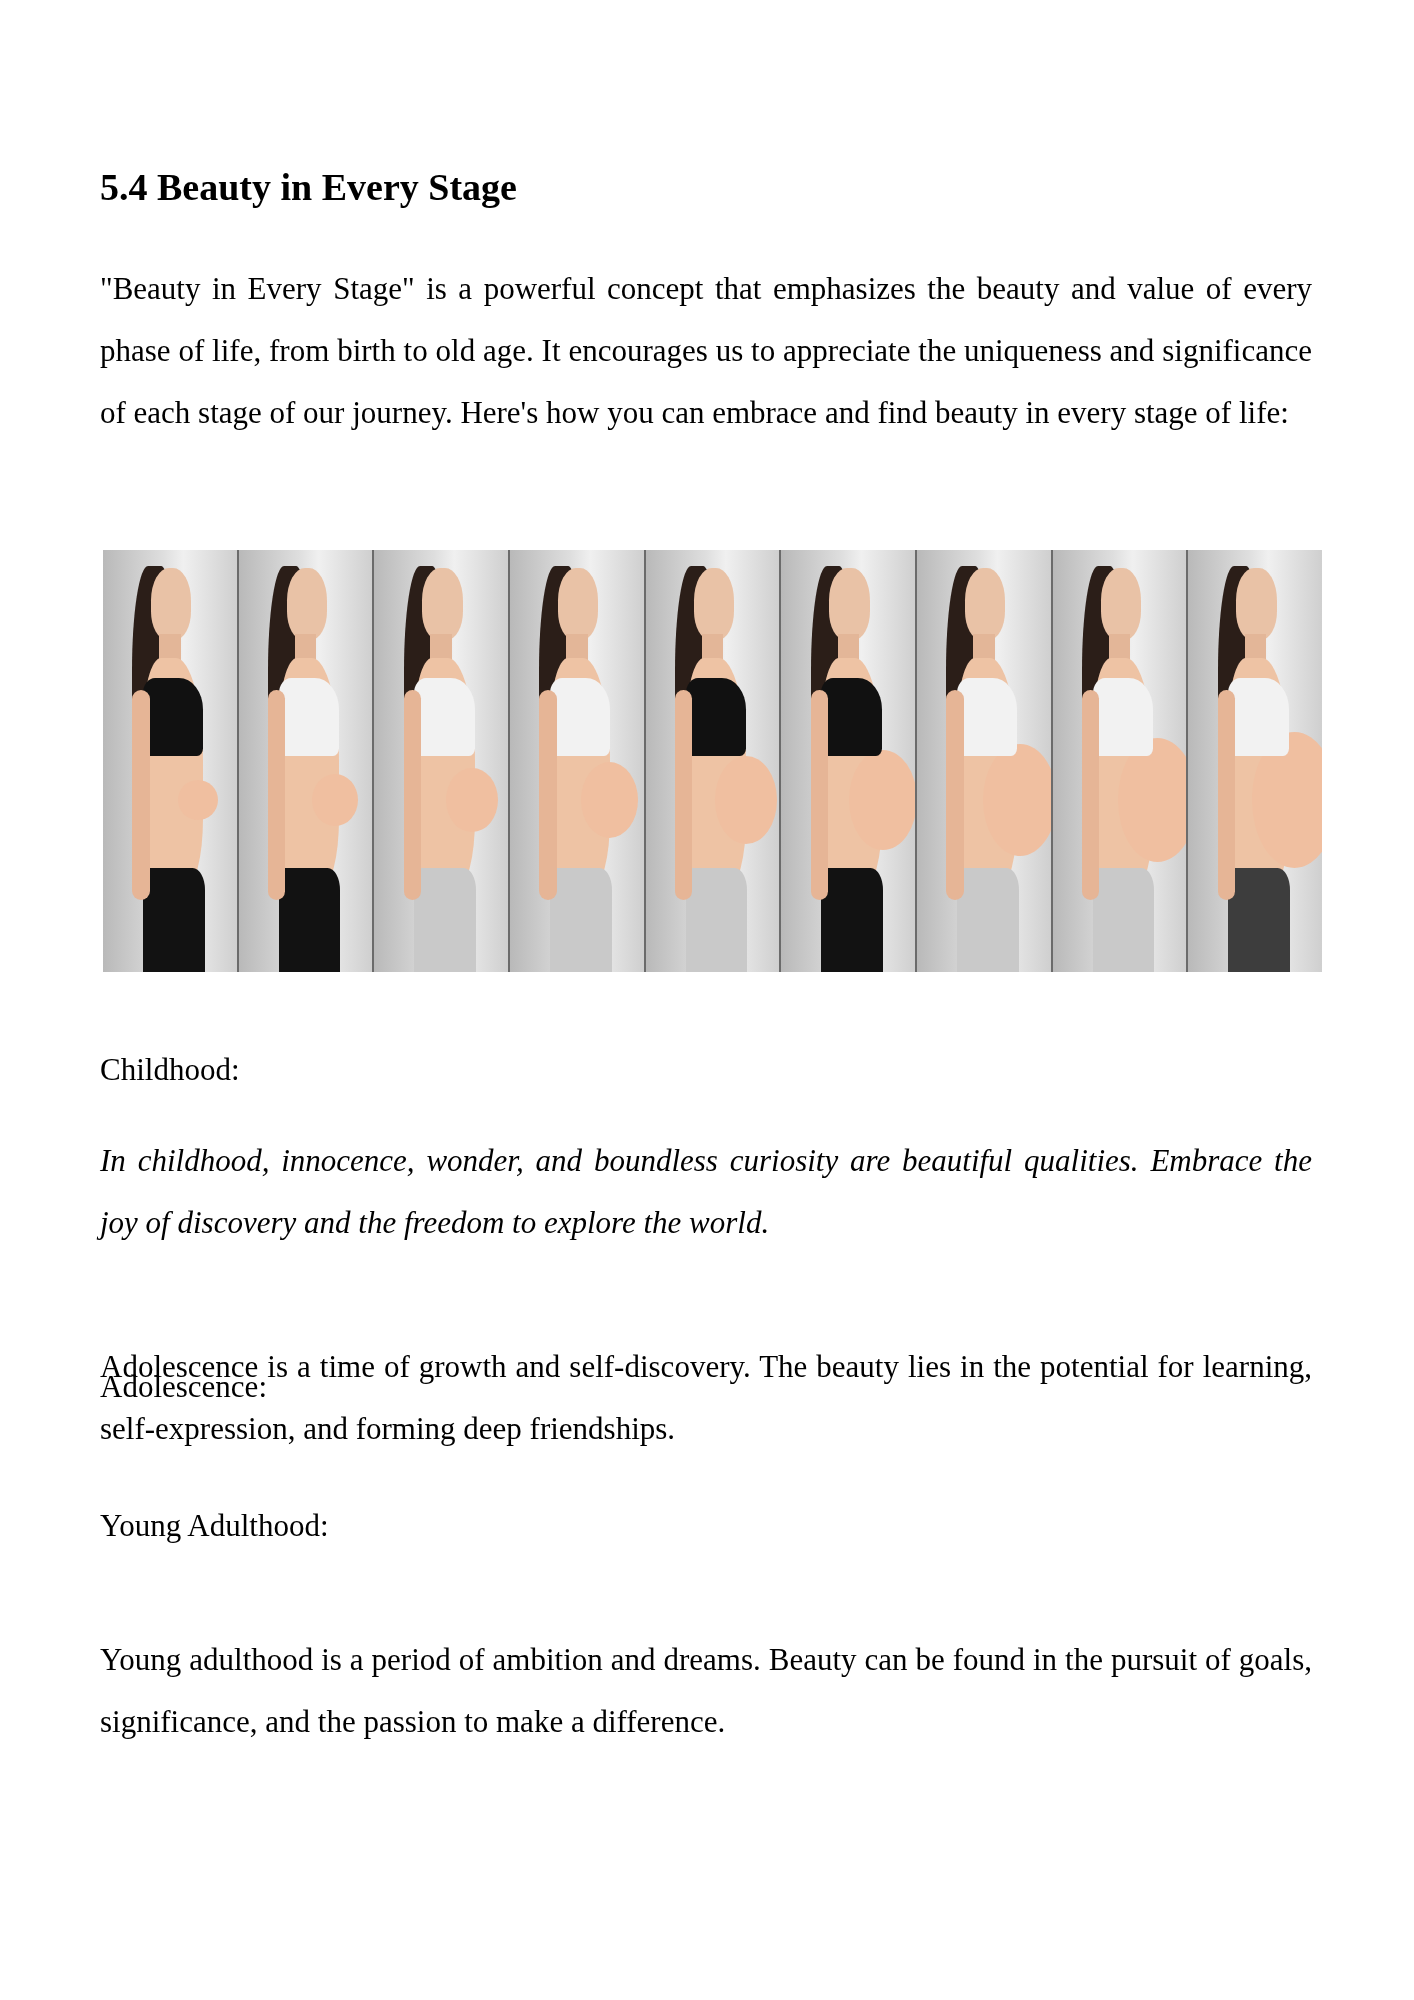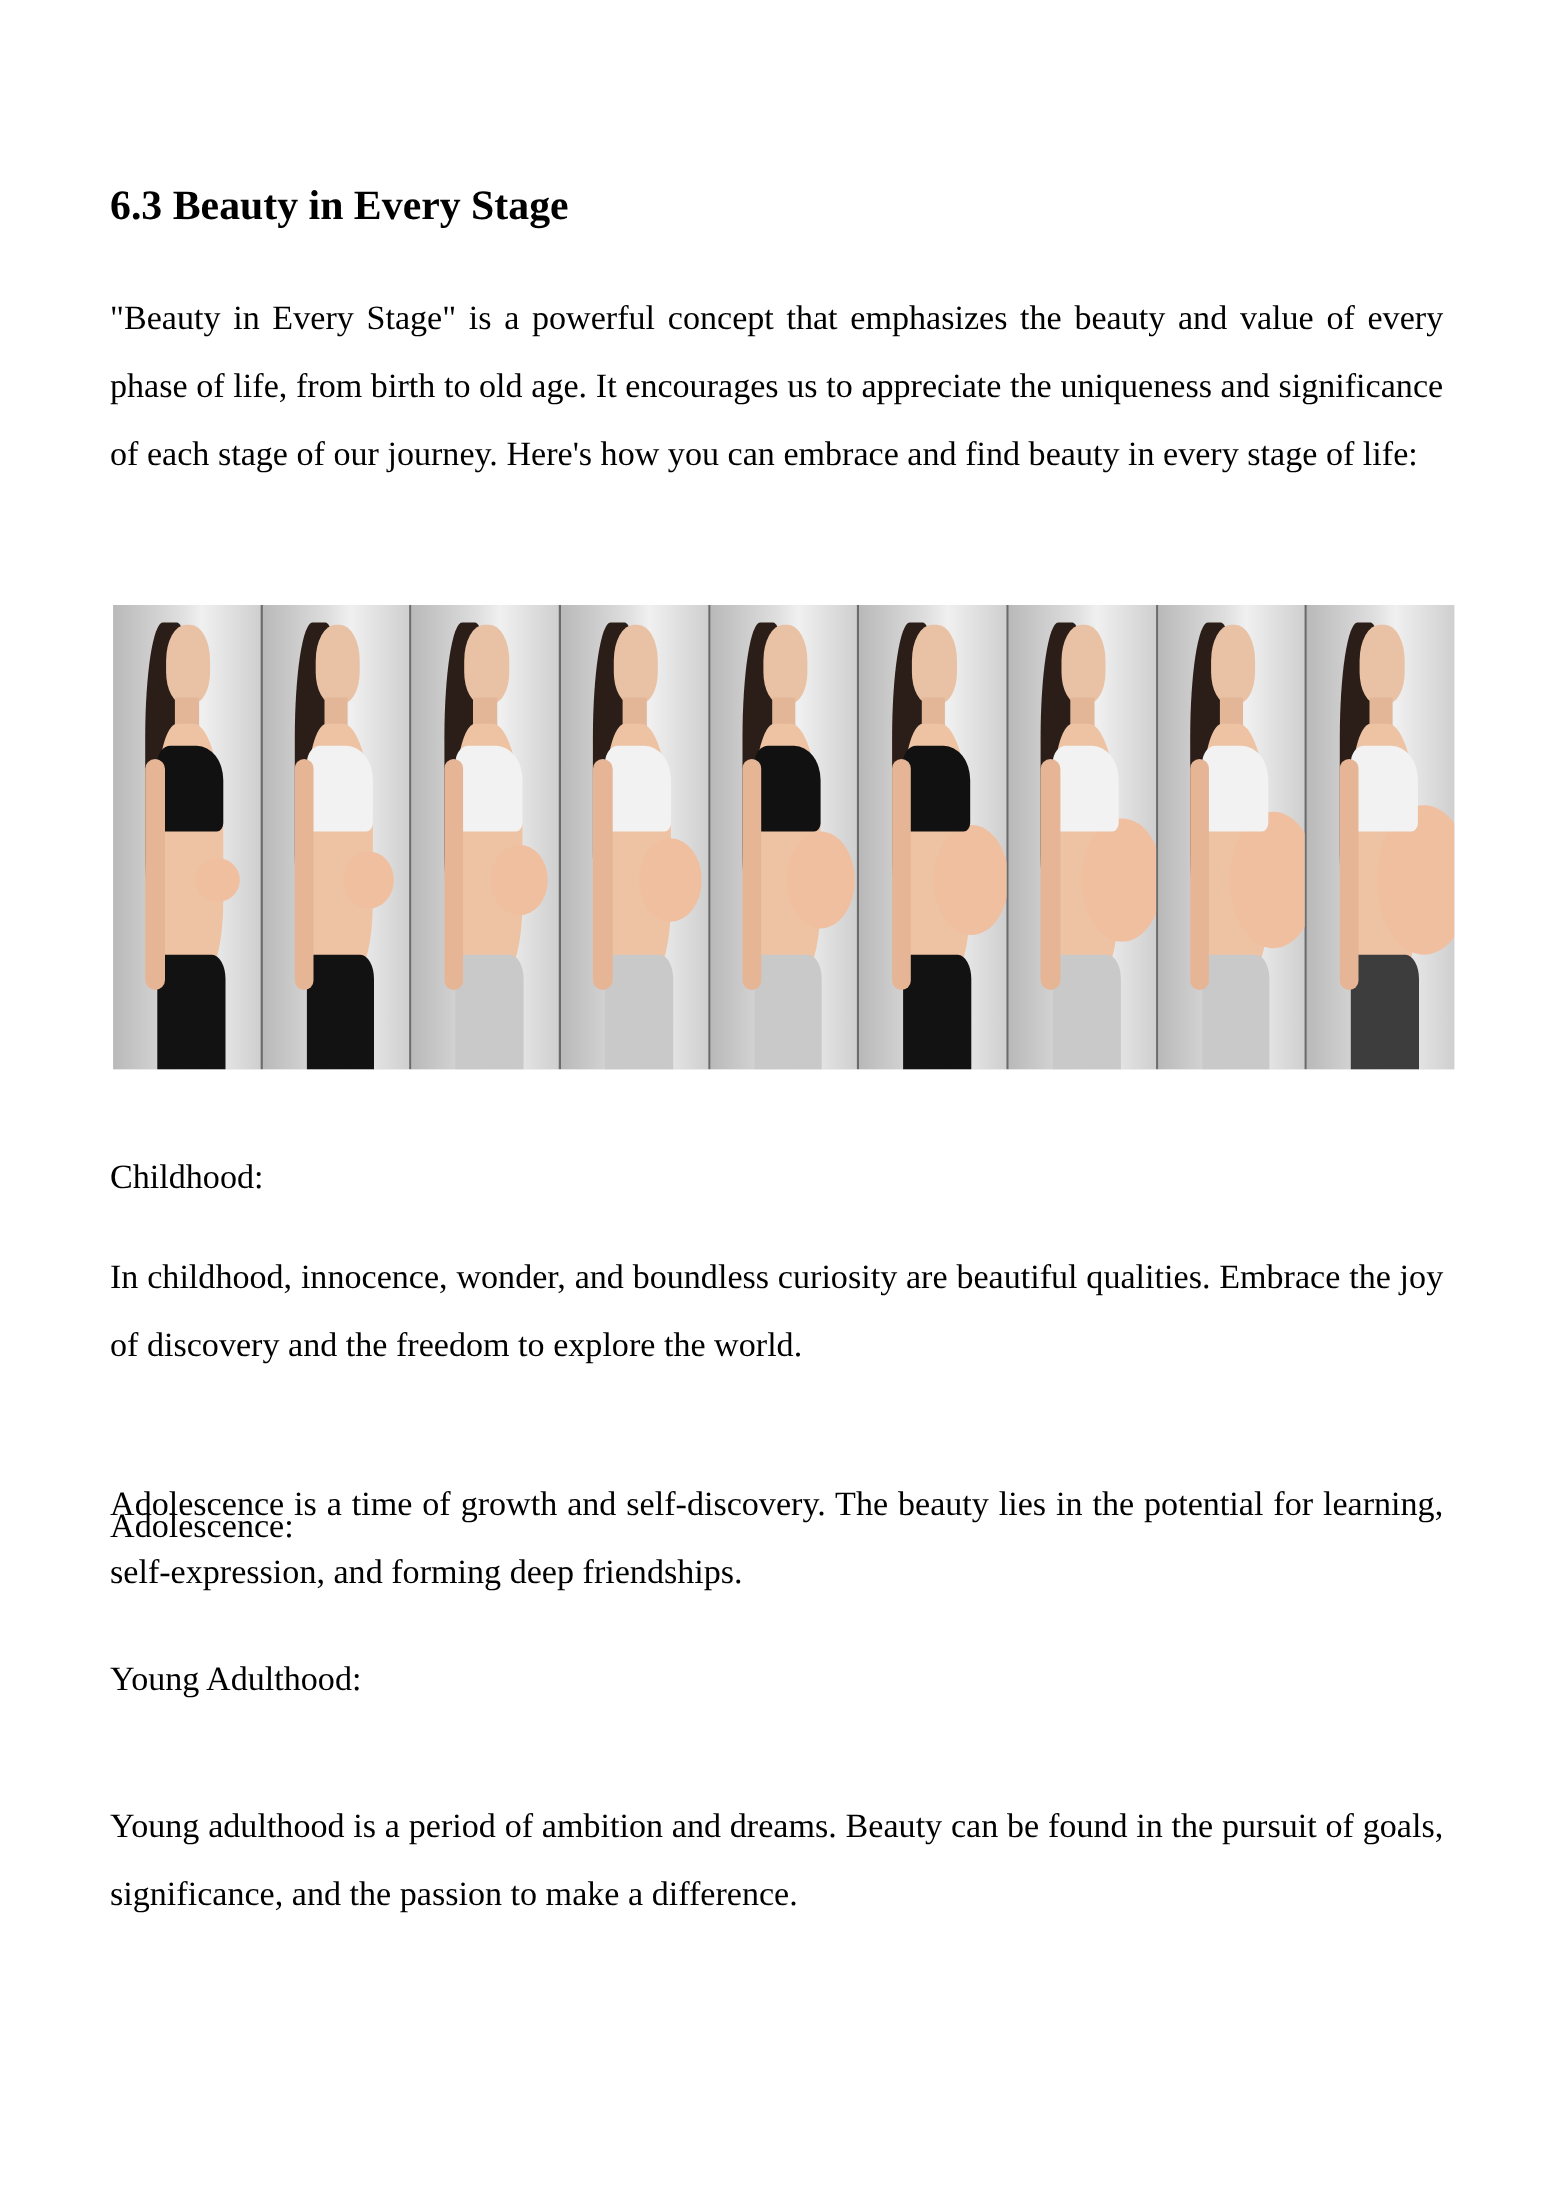--- a/index.html
+++ b/index.html
@@ -27,21 +27,21 @@
   .belly { position: absolute; top: 200px; background: #f0bfa0; border-radius: 50%; }
   .arm { position: absolute; left: 22%; top: 140px; width: 13%; height: 210px; background: #e6b596; border-radius: 40px; }
   .section-head { position: absolute; left: 0; margin: 0; font-size: 31px; line-height: 40px; }
   .section-head b { font-weight: normal; }
   .section-body { position: absolute; left: 0; width: 1212px; }
 </style>
 </head>
 <body>
 
 <div class="page">
-  <h2 class="title">6.3 Beauty in Every Stage</h2>
+  <h2 class="title">5.4 Beauty in Every Stage</h2>
 
   <p class="body intro">"Beauty in Every Stage" is a powerful concept that emphasizes the beauty and value of every phase of life, from birth to old age. It encourages us to appreciate the uniqueness and significance of each stage of our journey. Here's how you can embrace and find beauty in every stage of life:</p>
 
   <div class="figure" id="figure">
       <div class="panel">
         <div class="hair"></div>
         <div class="head"></div>
         <div class="neck"></div>
         <div class="torso"></div>
         <div class="belly" style="left:56%;width:30%;height:40px;top:230px"></div>
@@ -125,20 +125,20 @@
         <div class="neck"></div>
         <div class="torso"></div>
         <div class="belly" style="left:47.6%;width:63.6%;height:136px;top:182px"></div>
         <div class="top" style="background:#f2f2f2"></div>
         <div class="pants" style="background:#3d3d3d"></div>
         <div class="arm"></div>
       </div>
     </div>
 
   <div class="section-head" style="top:1050px;"><b>Childhood</b><span>:</span></div>
-  <p class="body section-body" style="top:1130px;">In childhood, innocence, wonder, and boundless curiosity are beautiful qualities. Embrace the joy of discovery and the freedom to explore the world.</p>
+  <p class="body section-body" style="top:1130px;font-style:italic;">In childhood, innocence, wonder, and boundless curiosity are beautiful qualities. Embrace the joy of discovery and the freedom to explore the world.</p>
 
   <div class="section-head" style="top:1367px;"><b>Adolescence</b><span>:</span></div>
   <p class="body section-body" style="top:1336px;">Adolescence is a time of growth and self-discovery. The beauty lies in the potential for learning, self-expression, and forming deep friendships.</p>
 
   <div class="section-head" style="top:1506px;"><b>Young Adulthood</b><span>:</span></div>
   <p class="body section-body" style="top:1629px;">Young adulthood is a period of ambition and dreams. Beauty can be found in the pursuit of goals, significance, and the passion to make a difference.</p>
 </div>
 
 </body></html>

